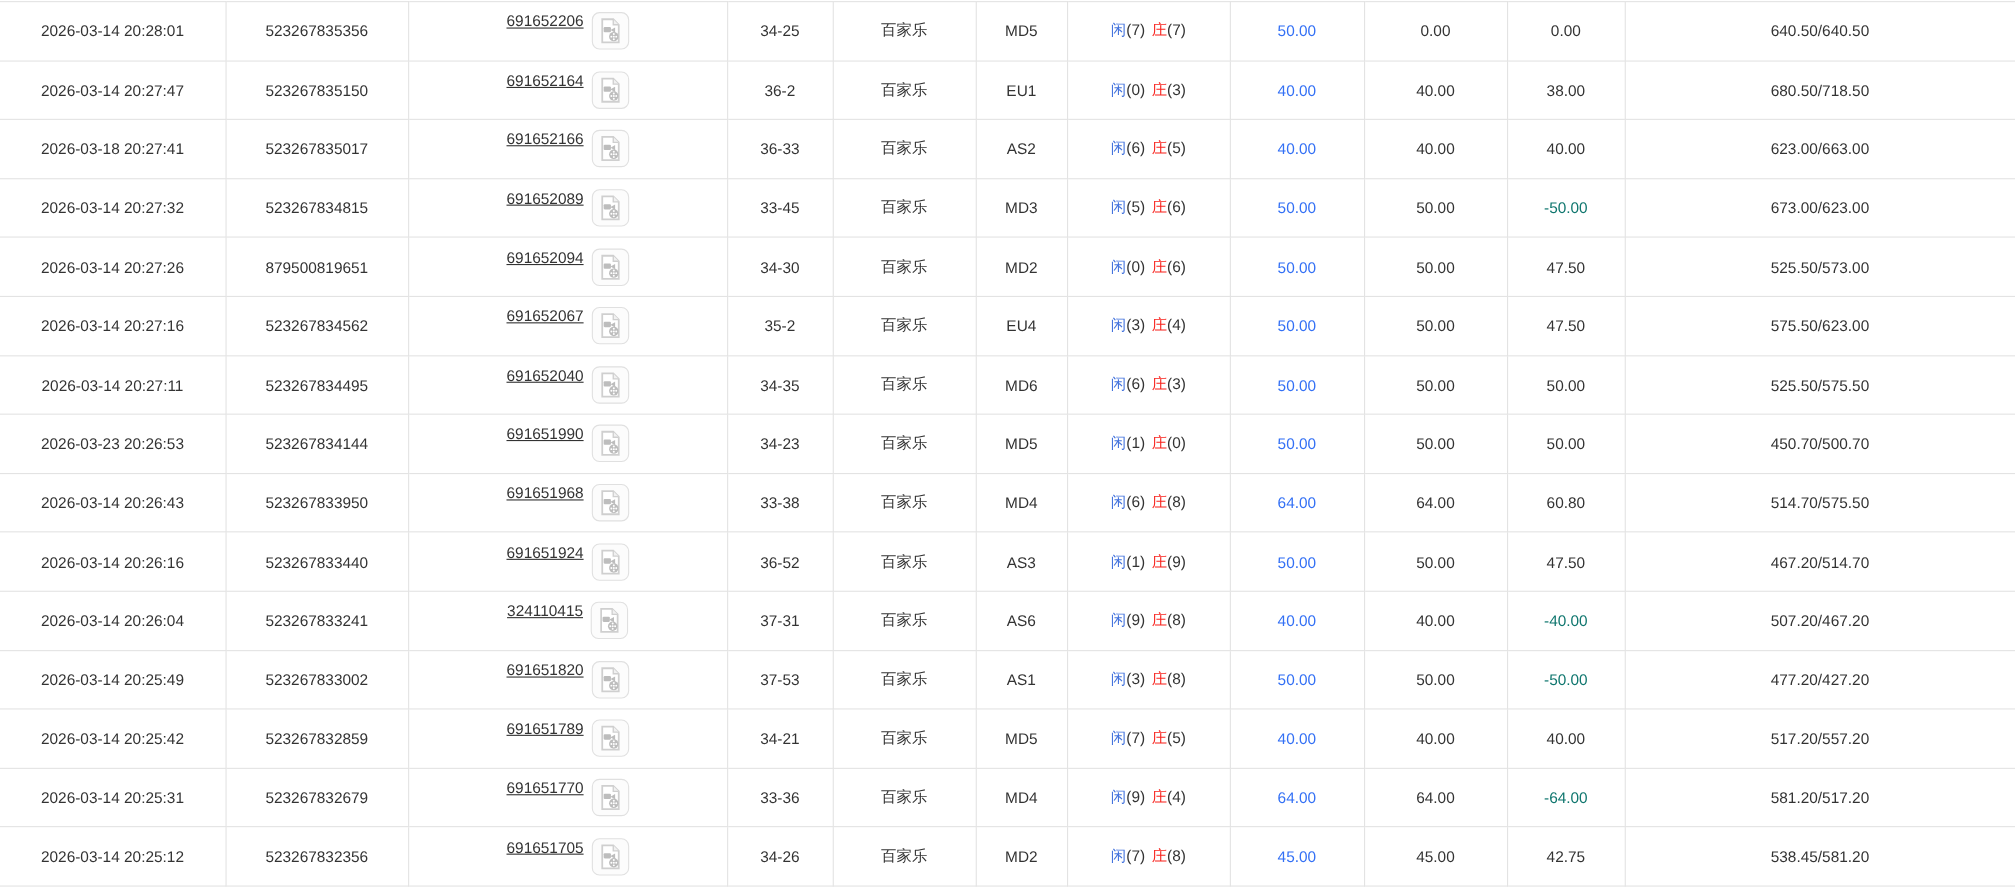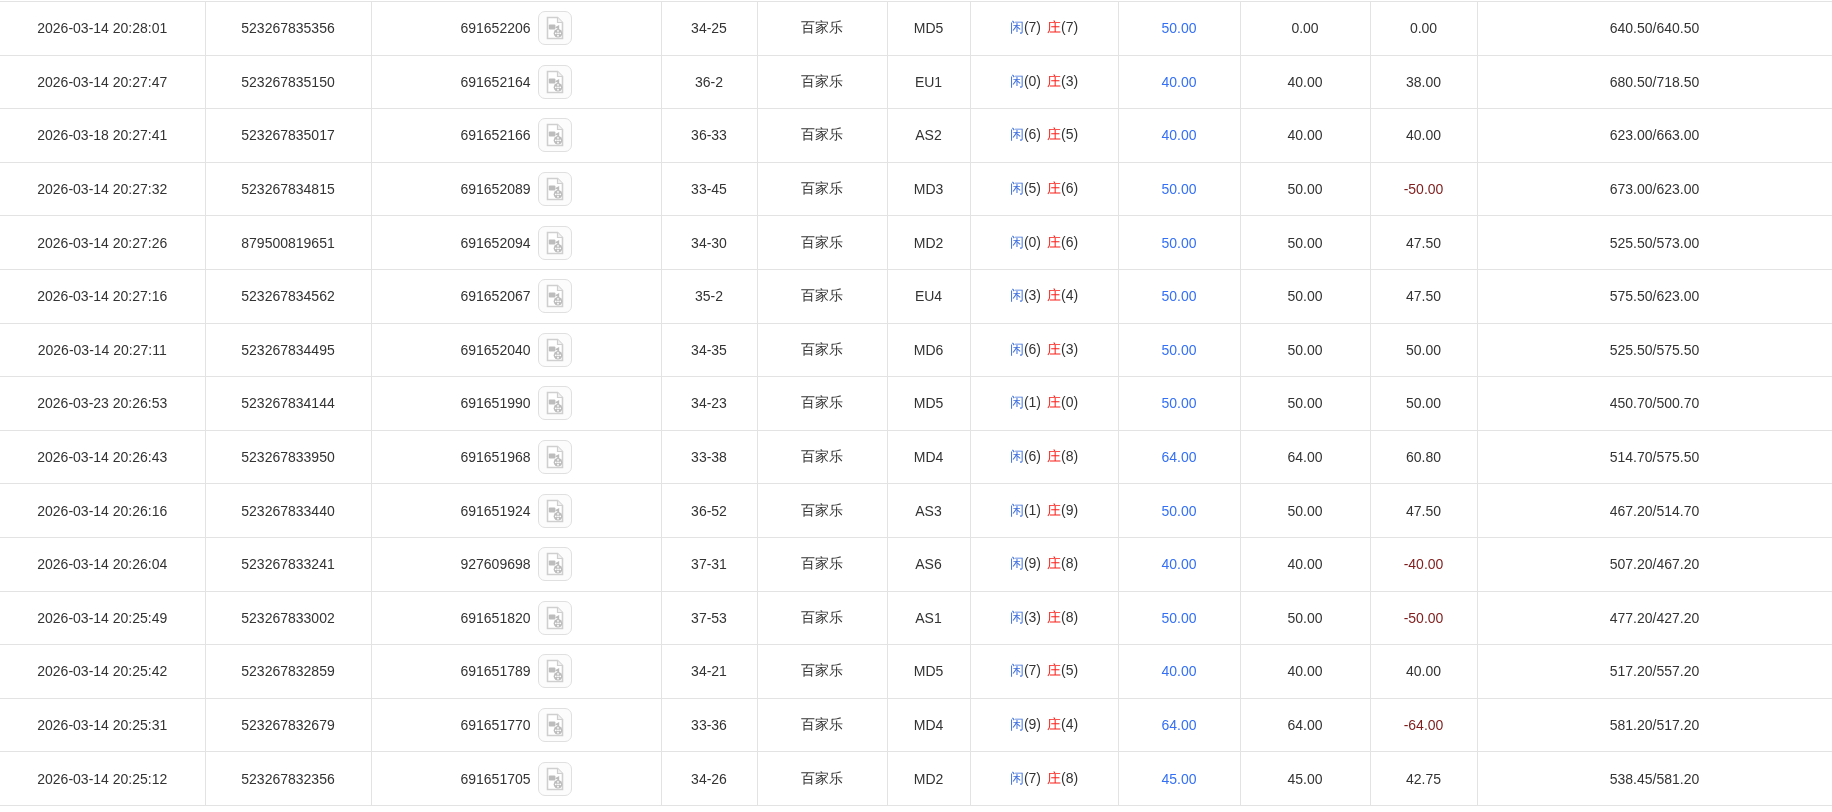--- a/index.html
+++ b/index.html
@@ -25,26 +25,27 @@
     padding: 0;
     font-size: 14px;
     color: #333333;
     overflow: hidden;
     white-space: nowrap;
   }
   td:first-child { border-left: none; }
   .blue   { color: #3370f5; }
   .player { color: #4272dd; }
   .banker { color: #f8221c; }
-  .neg    { color: #7f1d1d; }
+  .neg    { color: #0f766e; }
   .round-cell {
     display: flex;
-    align-items: center;
+    align-items: flex-start;
     justify-content: center;
     gap: 7px;
+    text-decoration: underline;
   }
   .video-btn {
     width: 34px;
     height: 34px;
     border: 1px solid #e0e0e0;
     border-radius: 7px;
     background: #fcfcfc;
     display: inline-flex;
     align-items: center;
     justify-content: center;
@@ -409,21 +410,21 @@
     <td>50.00</td>
     <td>47.50</td>
     <td>467.20/514.70</td>
   </tr>
 
   <tr>
     <td>2026-03-14 20:26:04</td>
     <td>523267833241</td>
     <td>
       <div class="round-cell">
-        <span>927609698</span>
+        <span>324110415</span>
         <button class="video-btn">
           <svg width="20" height="24" viewBox="0 0 20 24">
             <path d="M2.5 1.5 h10 l5 5 v16 h-15 z" fill="#ffffff" stroke="#cfcfcf" stroke-width="1.6"></path>
             <path d="M12.5 1.5 v5 h5" fill="#f1f1f1" stroke="#cfcfcf" stroke-width="1.2"></path>
             <rect x="3.8" y="8.6" width="6.6" height="4.8" rx="1" fill="#bdbdbd"></rect>
             <path d="M10.4 11 l3.8 -2.1 v4.8 l-3.8 -2.1 z" fill="#bdbdbd"></path>
             <circle cx="13" cy="17.3" r="4.3" fill="#bdbdbd"></circle>
             <circle cx="13" cy="17.3" r="0.9" fill="#ffffff"></circle>
             <circle cx="13" cy="14.9" r="0.9" fill="#ffffff"></circle>
             <circle cx="13" cy="19.7" r="0.9" fill="#ffffff"></circle>

